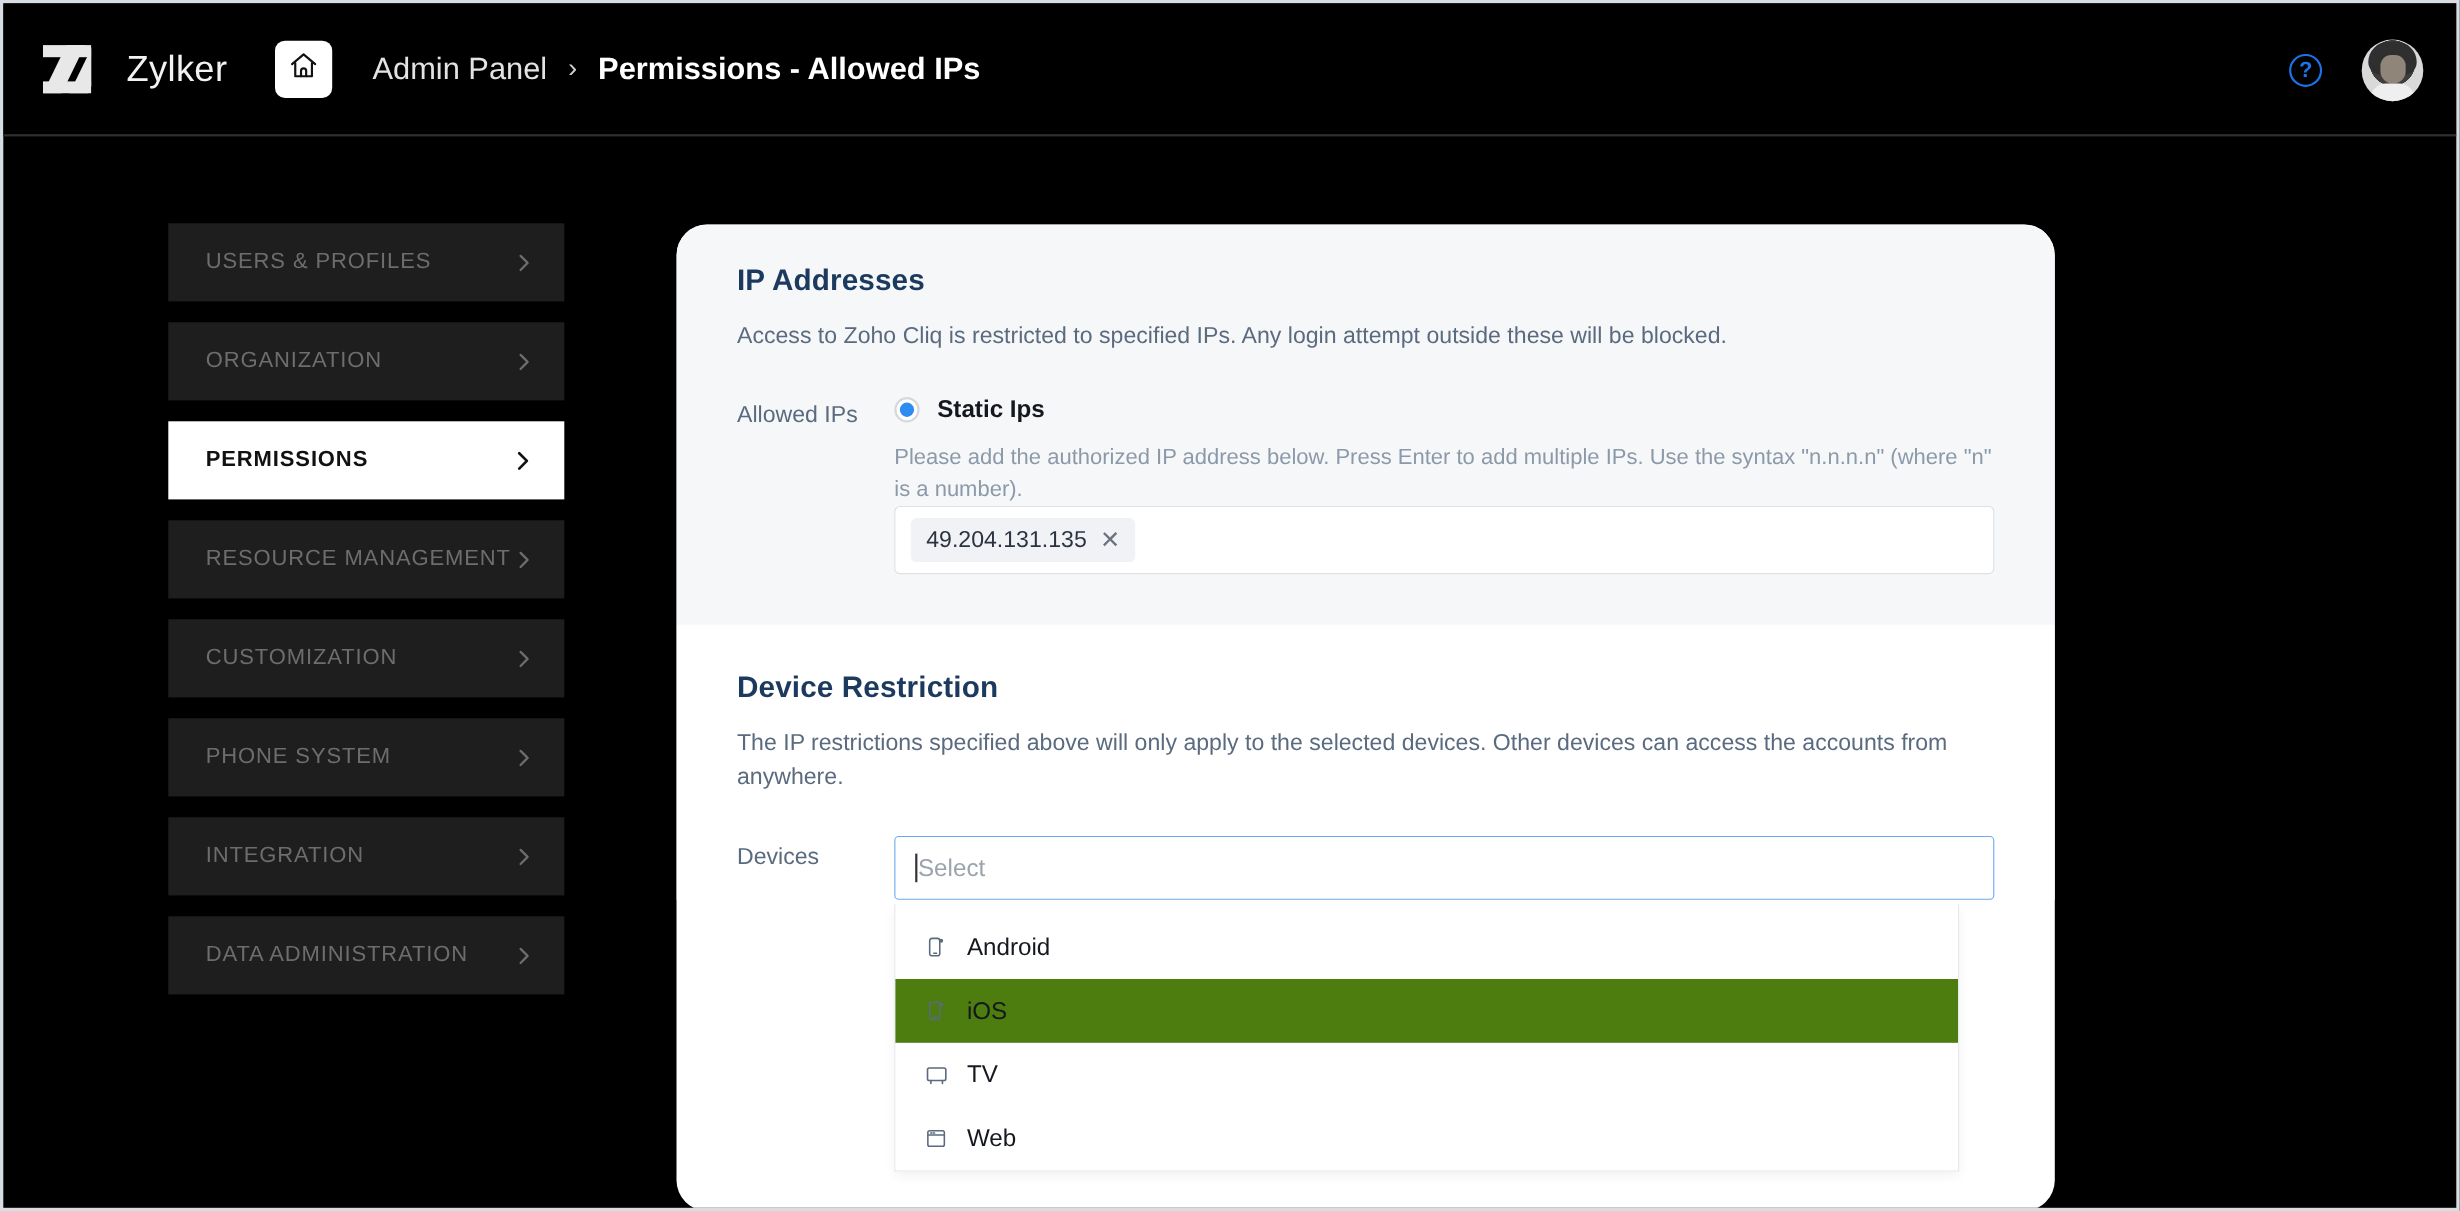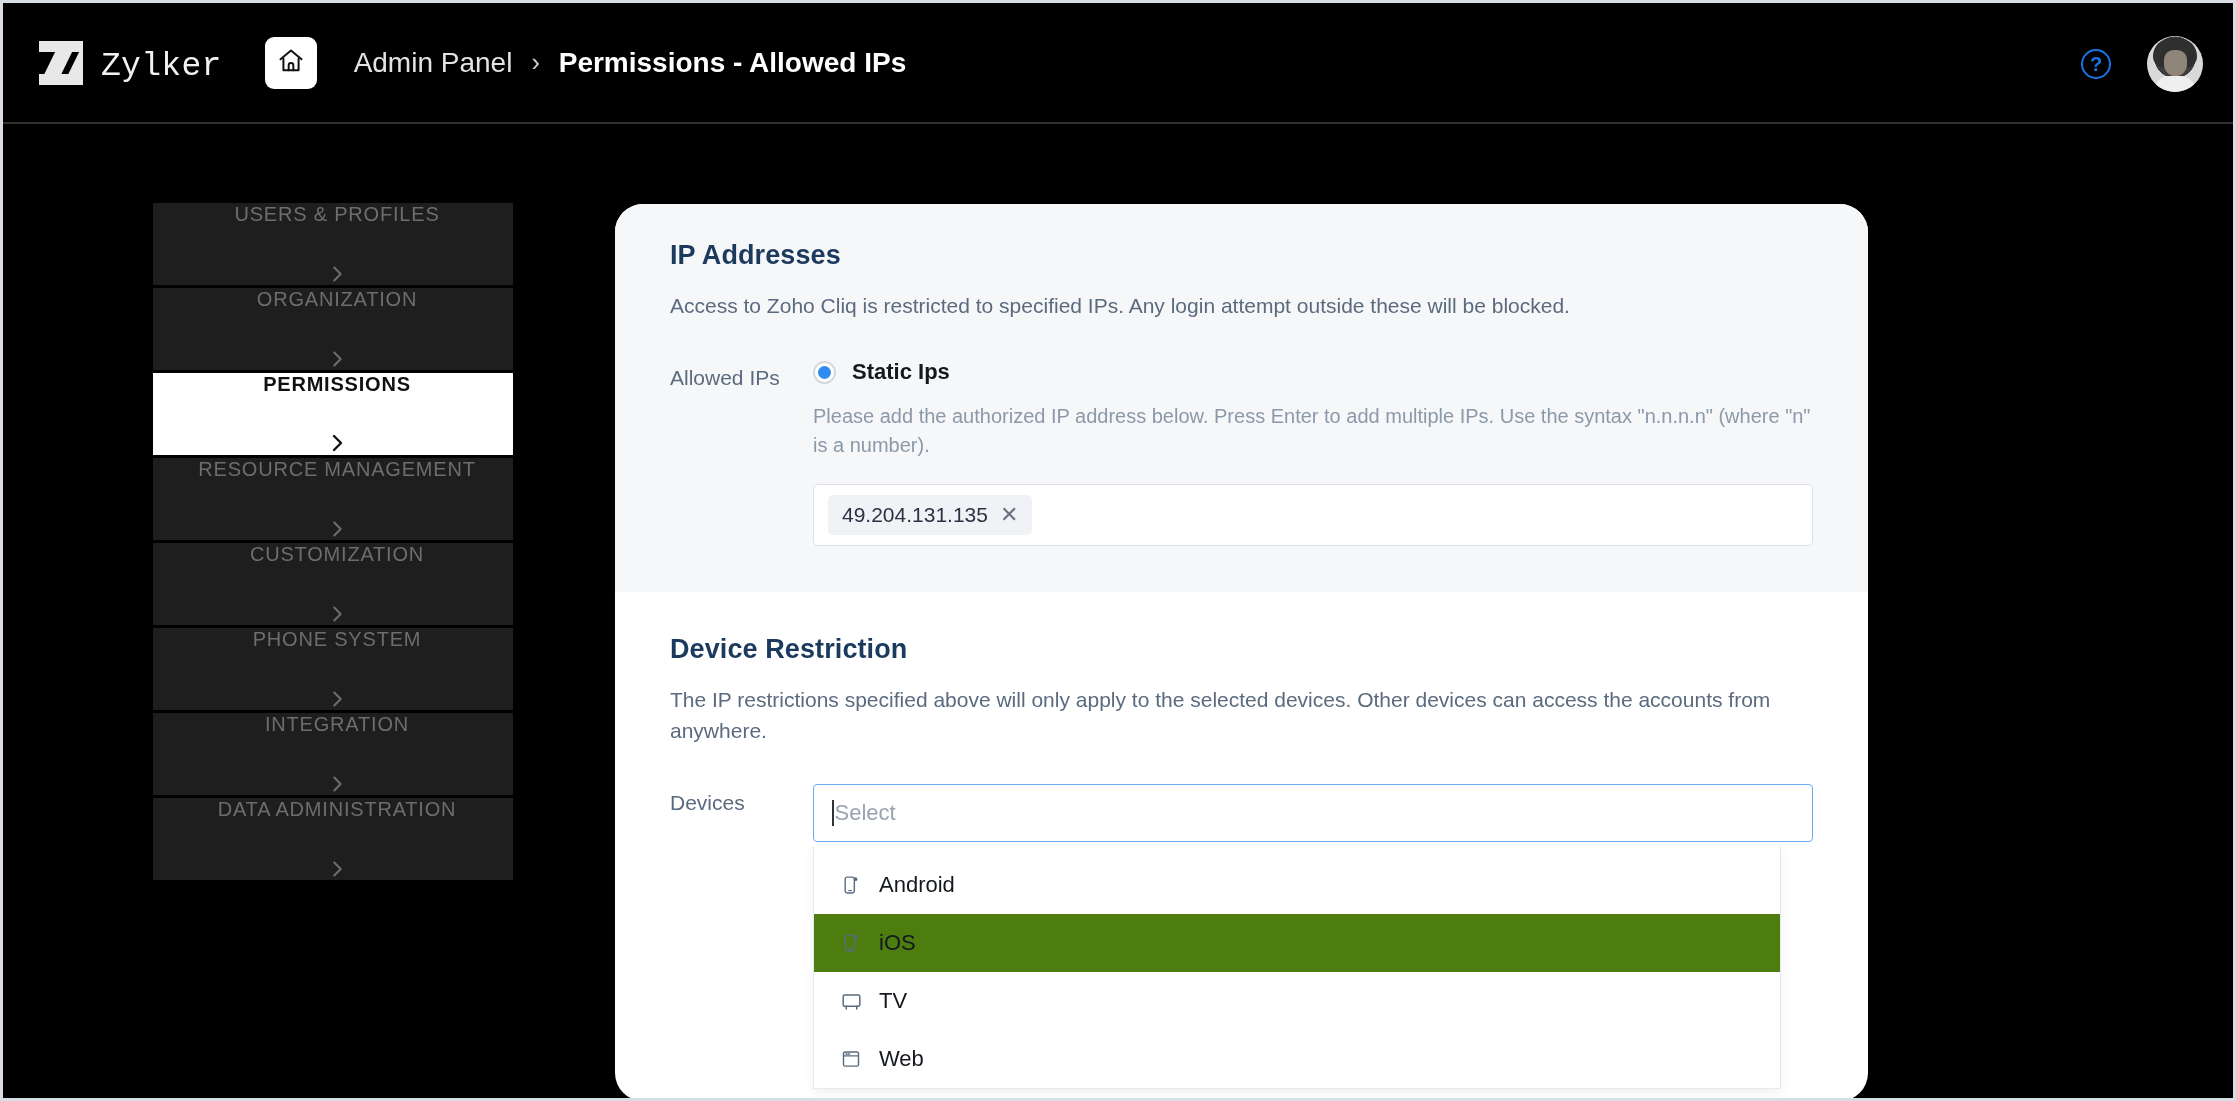--- a/index.html
+++ b/index.html
@@ -32,24 +32,23 @@
     width: 2230px;
     height: 121px;
     background: #000000;
     border-bottom: 2px solid #303030;
     display: flex;
     align-items: center;
   }
 
   .brand {
     display: flex;
-    align-items: flex-end;
+    align-items: center;
     margin-left: 36px;
-    gap: 18px;
-    font-family: Liberation Mono, monospace;
+    gap: 32px;
   }
 
   .logo-mark {
     width: 44px;
     height: 44px;
     position: relative;
     overflow: hidden;
     flex: none;
   }
   .logo-mark .bar {
@@ -162,29 +161,28 @@
 
   
   .sidebar {
     position: absolute;
     left: 150px;
     top: 200px;
     width: 360px;
   }
 
   .side-item {
-    height: 82px;
+    height: 71px;
     background: #1e1e1e;
     display: flex;
     align-items: center;
     justify-content: space-between;
     padding: 0 26px 0 34px;
-    margin-bottom: 3px;
-    cursor: pointer;
-    flex-direction: column;
+    margin-bottom: 19px;
+    cursor: pointer;
   }
   .side-item .label {
     color: #6d6d6d;
     font-size: 20px;
     letter-spacing: 0.8px;
     font-weight: 400;
   }
   .side-item .chev { color: #6d6d6d; }
   .side-item.active { background: #ffffff; }
   .side-item.active .label { color: #111111; font-weight: 600; }
@@ -270,21 +268,20 @@
   .hint {
     color: #8b99a9;
     font-size: 20px;
     line-height: 1.45;
     margin-top: 17px;
     margin-left: 0;
     max-width: 1000px;
   }
 
   .tag-input {
-    margin-top: 24px;
     background: #ffffff;
     border: 1.5px solid #dde1e6;
     border-radius: 5px;
     height: 62px;
     display: flex;
     align-items: center;
     padding: 0 14px;
   }
   .tag {
     background: #f1f2f6;

